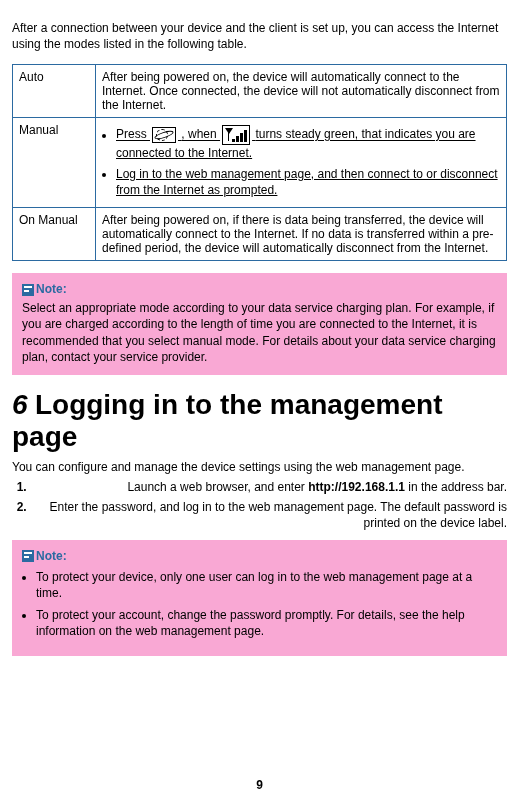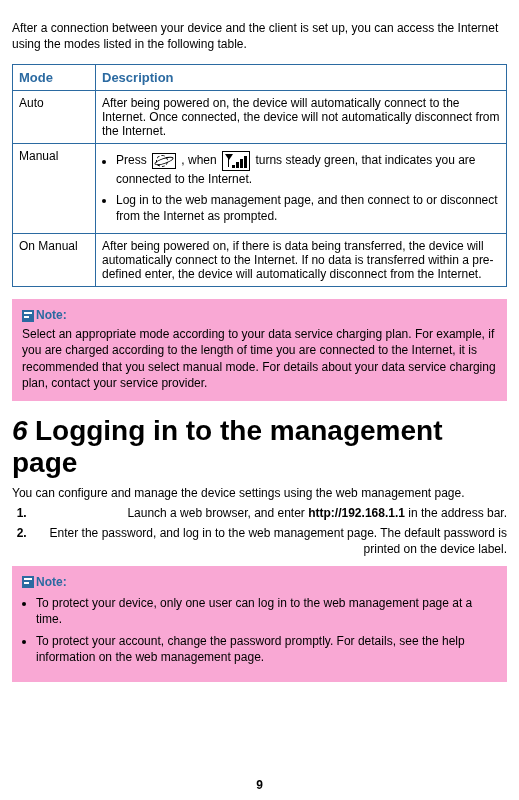--- a/index.html
+++ b/index.html
@@ -27,21 +27,21 @@
     vertical-align: top;
     text-align: left;
   }
   table.modes th {
     font-weight: bold;
     color: #2b6aa1;
     font-size: 13px;
   }
   table.modes td.mode-col { width: 70px; }
   table.modes ul { margin: 2px 0 2px 14px; padding: 0; }
-  table.modes ul li { margin-bottom: 4px; line-height: 1.35; }
+  table.modes ul li { margin-bottom: 4px; line-height: 1.35; text-decoration: underline; }
 
   .inline-icon {
     display: inline-block;
     vertical-align: middle;
     border: 1px solid #000;
     width: 22px;
     height: 14px;
     position: relative;
     margin: 0 2px;
     background: #fff;
@@ -143,24 +143,20 @@
     font-size:12px;
   }
 </style>
 </head>
 <body>
 
 <p class="intro">After a connection between your device and the client is set up, you can access the Internet using the modes listed in the following table.</p>
 
 <table class="modes">
   <tbody>
-      <tr>
-    <th class="mode-col">Mode</th>
-    <th>Description</th>
-  </tr>
   <tr>
     <td class="mode-col">Auto</td>
     <td>After being powered on, the device will automatically connect to the Internet. Once connected, the device will not automatically disconnect from the Internet.</td>
   </tr>
   <tr>
     <td class="mode-col">Manual</td>
     <td>
       <ul>
         <li>
           <span>Press </span>
@@ -173,21 +169,21 @@
             <span class="bar b1"></span><span class="bar b2"></span><span class="bar b3"></span><span class="bar b4"></span>
           </span>
           <span> turns steady green, that indicates you are connected to the Internet.</span>
         </li>
         <li>Log in to the web management page, and then connect to or disconnect from the Internet as prompted.</li>
       </ul>
     </td>
   </tr>
   <tr>
     <td class="mode-col">On Manual</td>
-    <td>After being powered on, if there is data being transferred, the device will automatically connect to the Internet. If no data is transferred within a pre-defined enter, the device will automatically disconnect from the Internet.</td>
+    <td>After being powered on, if there is data being transferred, the device will automatically connect to the Internet. If no data is transferred within a pre-defined period, the device will automatically disconnect from the Internet.</td>
   </tr>
 </tbody>
   </table>
 
 <div class="note-box">
   <span class="note-label">
     <span class="note-icon"></span><span>Note:</span>
   </span>
   <div>Select an appropriate mode according to your data service charging plan. For example, if you are charged according to the length of time you are connected to the Internet, it is recommended that you select manual mode. For details about your data service charging plan, contact your service provider.</div>
 </div>

